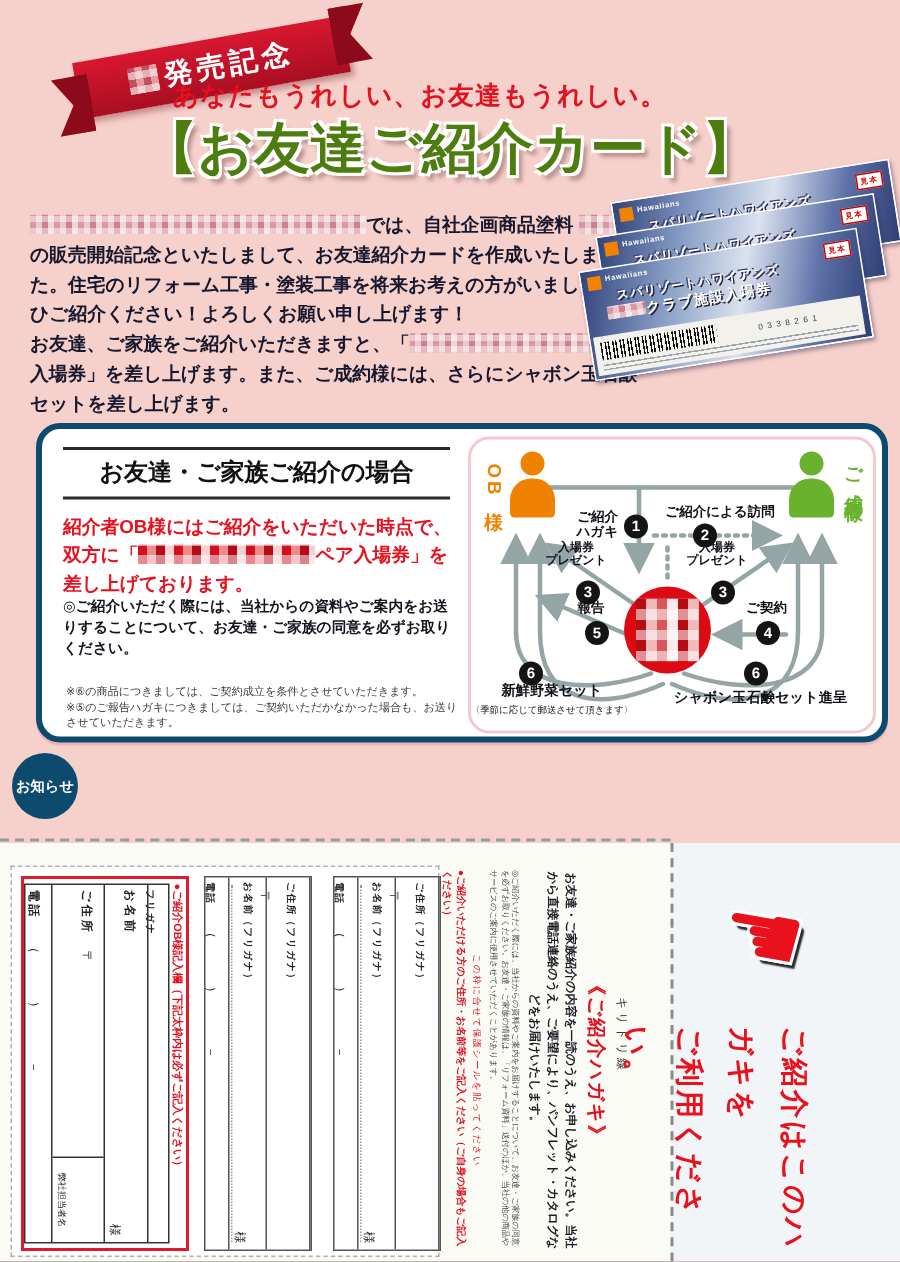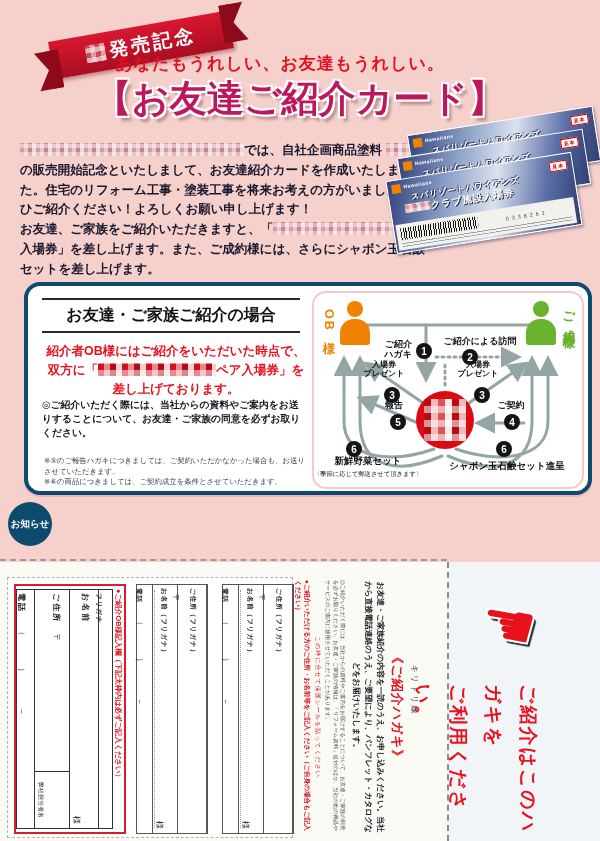--- a/index.html
+++ b/index.html
@@ -22,21 +22,21 @@
     border-left-color:transparent;border-top-width:19px;border-bottom-width:19px;}
   .ribbon:after{content:"";position:absolute;right:-16px;top:-6px;border:12px solid #8c0a1a;
     border-right-color:transparent;border-top-width:19px;border-bottom-width:19px;}
   .ribbon .txt{color:#fff;font-size:19px;font-weight:900;letter-spacing:3px;position:relative;z-index:2;}
   .pix-ribbon{width:20px;height:18px;vertical-align:-3px;background:
       repeating-linear-gradient(0deg, rgba(255,255,255,.55) 0 5px, rgba(0,0,0,0) 5px 10px),
       repeating-linear-gradient(90deg,#c2505c 0 5px,#e89aa0 5px 10px);}
   .tagline{position:absolute;left:110px;top:52px;width:340px;text-align:center;
     color:#e3101f;font-size:17px;font-weight:900;letter-spacing:1px;}
   .main-title{position:absolute;left:0;top:74px;width:600px;text-align:center;
-    color:#be185d;font-size:37px;font-weight:900;letter-spacing:0px;
+    color:#4d7c0f;font-size:37px;font-weight:900;letter-spacing:0px;
     text-shadow:-2px -2px 0 #fff,2px -2px 0 #fff,-2px 2px 0 #fff,2px 2px 0 #fff,4px 5px 3px rgba(60,20,20,.35);}
   
   .intro{position:absolute;left:20px;top:141px;width:410px;margin:0;
     color:#17172e;font-size:12.5px;line-height:1.58;font-weight:700;}
   
   .tickets{position:absolute;left:396px;top:120px;width:204px;height:145px;}
   .ticket{position:absolute;width:188px;height:56px;border:1px solid #fff;
     background:linear-gradient(105deg,#31437d 0%,#8aa0c6 30%,#dbe2ef 55%,#5d71a8 80%,#2e3f74 100%);
     box-shadow:1px 2px 3px rgba(40,40,80,.45);transform:rotate(-9deg);padding:3px 4px;box-sizing:border-box;}
   .ticket .logo{position:absolute;left:4px;top:4px;width:9px;height:9px;background:#f08300;}
@@ -55,21 +55,21 @@
   .serial{position:absolute;left:110px;bottom:12px;font-size:5.5px;letter-spacing:3px;color:#344;}
   .tfine{position:absolute;left:4px;bottom:3px;width:172px;height:5px;
     background:repeating-linear-gradient(0deg,#9aa4ad 0 1px,transparent 1px 3px);}
   
   .wbox{position:absolute;left:24px;top:282px;width:560px;height:205px;background:#fff;
     border-radius:16px;border:4px solid #0c4a6e;box-shadow:0 2px 0 #eab4ba;}
   .wb-head{position:absolute;left:14px;top:12px;width:258px;text-align:center;
     border-top:2px solid #2a2a2a;border-bottom:2px solid #2a2a2a;padding:5px 0;
     font-family:"Liberation Serif","DejaVu Serif",serif;font-size:16px;font-weight:700;color:#111;}
   .wb-red{position:absolute;left:14px;top:56px;width:268px;color:#e8101e;
-    font-size:12.5px;font-weight:900;line-height:1.5;text-align:center;}
+    font-size:12.5px;font-weight:900;line-height:1.5;}
   .wb-note{position:absolute;left:14px;top:112px;width:266px;color:#15151f;
     font-size:9.8px;font-weight:600;line-height:1.42;}
   .wb-note p{margin:0 0 1px 0;}
   .wb-fine{position:absolute;left:16px;top:170px;width:262px;color:#3a3a3a;
     font-size:7.4px;line-height:1.45;}
   .wb-fine p{margin:0;}
   
   .diagram{position:absolute;left:284px;top:5px;width:268px;height:194px;
     border:2px solid #f5c8cd;border-radius:14px;}
   .diagram svg{position:absolute;left:0;top:0;}
@@ -184,22 +184,22 @@
 
   <div class="wbox">
     <div class="wb-head">お友達・ご家族ご紹介の場合</div>
     <div class="wb-red">
       <span>紹介者OB様にはご紹介をいただいた時点で、双方に「</span><span class="pix pix-red" style="width:118px"></span><span>ペア入場券」を差し上げております。</span>
     </div>
     <div class="wb-note">
       <p>◎ご紹介いただく際には、当社からの資料やご案内をお送りすることについて、お友達・ご家族の同意を必ずお取りください。</p>
     </div>
     <div class="wb-fine">
+      <p>※⑥の商品につきましては、ご契約成立を条件とさせていただきます。</p>
       <p>※⑤のご報告ハガキにつきましては、ご契約いただかなかった場合も、お送りさせていただきます。</p>
-      <p>※⑥の商品につきましては、ご契約成立を条件とさせていただきます。</p>
     </div>
 
     <div class="diagram">
       <svg width="268" height="194" viewBox="0 0 268 194">
         <defs>
           <marker id="ah" markerWidth="7" markerHeight="7" refX="5" refY="3.5" orient="auto">
             <path d="M0,0 L7,3.5 L0,7 Z" fill="#93a5a5"></path>
           </marker>
         </defs>
         <g stroke="#93a5a5" stroke-width="3" fill="none" stroke-linecap="round">

